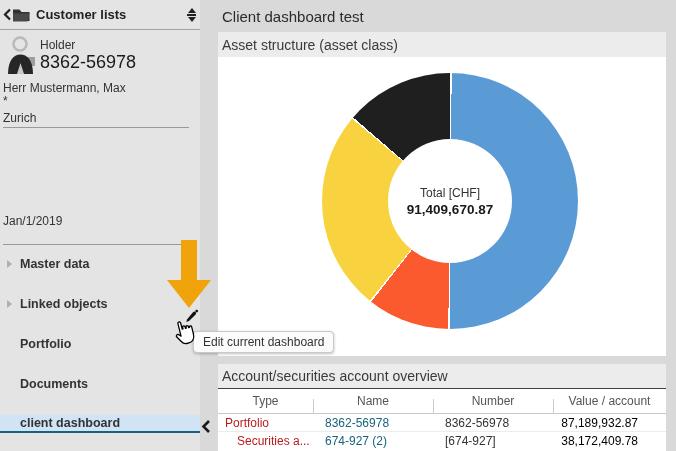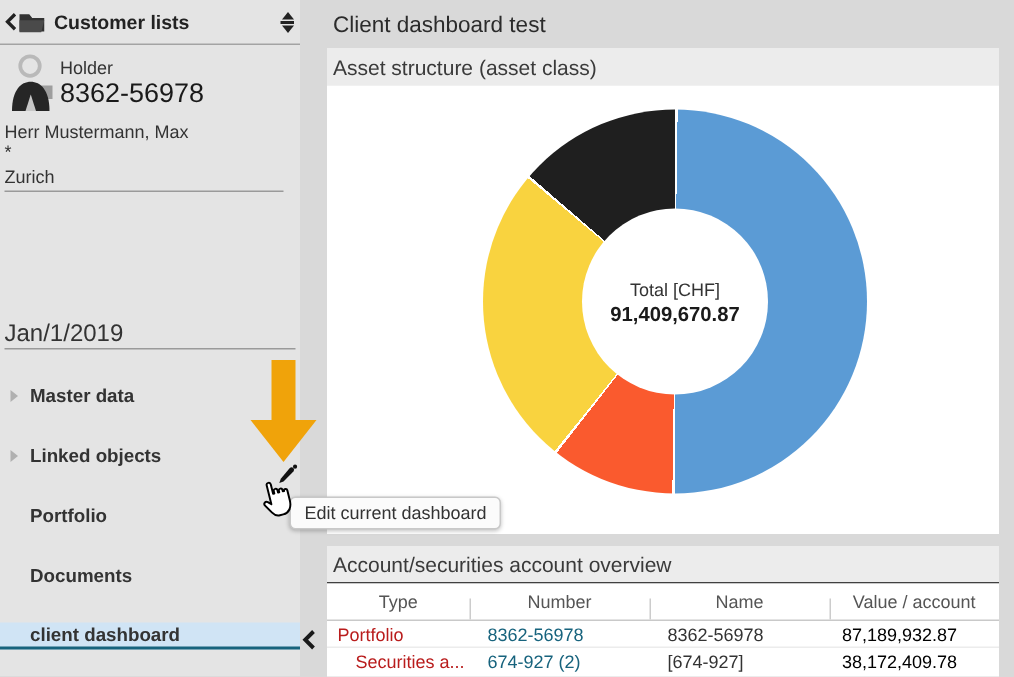--- a/index.html
+++ b/index.html
@@ -22,21 +22,21 @@
   .sorticon .bar { width:9px; height:2px; background:#222; }
 
   .client-card { position:relative; height:100px; }
   .avatar { position:absolute; left:6px; top:6px; }
   .holder-label { position:absolute; left:40px; top:8px; font-size:12px; color:#333; }
   .client-number { position:absolute; left:40px; top:22px; font-size:18px; color:#1a1a1a; }
   .client-name { position:absolute; left:3px; top:51px; font-size:12px; color:#333; }
   .client-star { position:absolute; left:3px; top:64px; font-size:12px; color:#333; }
   .client-city { position:absolute; left:3px; top:81px; font-size:12px; color:#333; width:186px; border-bottom:1px solid #9a9a9a; padding-bottom:2px; }
 
-  .date-row { position:absolute; left:3px; top:214px; width:194px; font-size:16px; color:#333; border-bottom:1px solid #9a9a9a; padding-bottom:0; }
+  .date-row { position:absolute; left:3px; top:214px; width:194px; font-size:12px; color:#333; border-bottom:1px solid #9a9a9a; padding-bottom:16px; }
 
   .tree { position:absolute; left:0; top:233px; width:200px; }
   .tree-item { position:relative; height:18px; display:flex; align-items:center; font-size:12.5px; font-weight:600; color:#333; padding-left:20px; cursor:default;margin-top:22px; }
   .tree-item .arrow { position:absolute; left:7px; top:5px; width:0; height:0;
     border-top:4px solid transparent; border-bottom:4px solid transparent; border-left:5px solid #b0b0b0; display:none; }
   .tree-item.expandable .arrow { display:block; }
   .tree-item.active { background:var(--row-highlight); border-bottom:2px solid var(--teal); }
 
   
   .main { position:absolute; left:218px; top:0; width:448px; height:451px; }
@@ -166,22 +166,22 @@
         </div>
       </div>
     </div>
   </section>
 
   <section class="panel table-panel">
     <div class="panel-header">Account/securities account overview</div>
     <div class="grid-table">
       <div class="thead">
         <div class="th">Type</div>
+        <div class="th">Name</div>
         <div class="th">Number</div>
-        <div class="th">Name</div>
         <div class="th">
           <span class="l1">Value / account</span>
         </div>
       </div>
       <div class="trow sep">
         <div class="td-type">Portfolio</div>
         <div class="td-name">8362-56978</div>
         <div class="td-number">8362-56978</div>
         <div class="td-value">87,189,932.87</div>
       </div>

